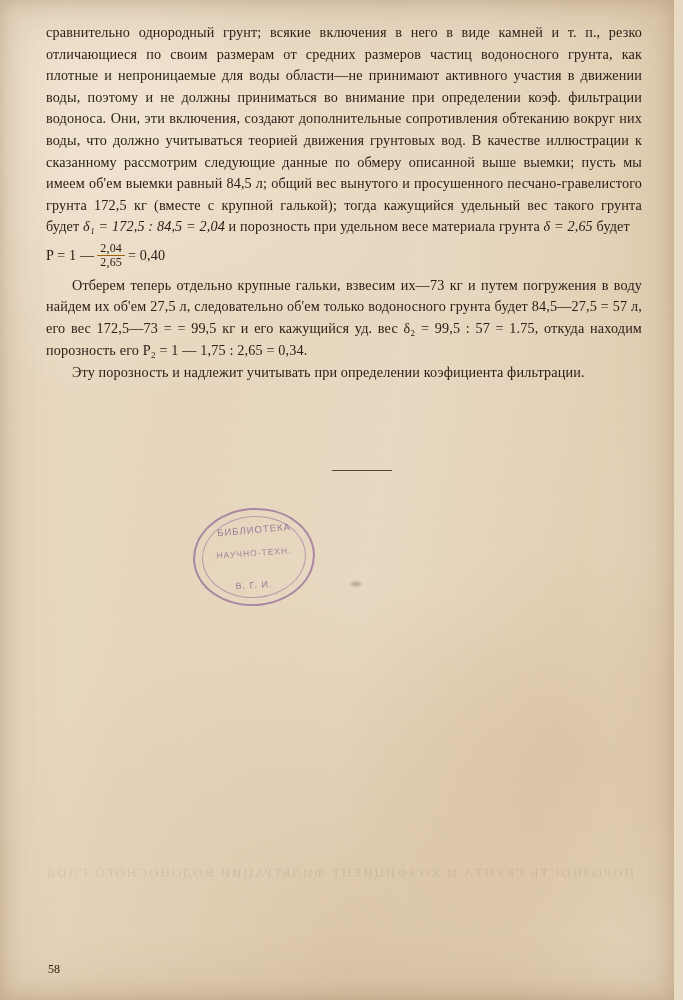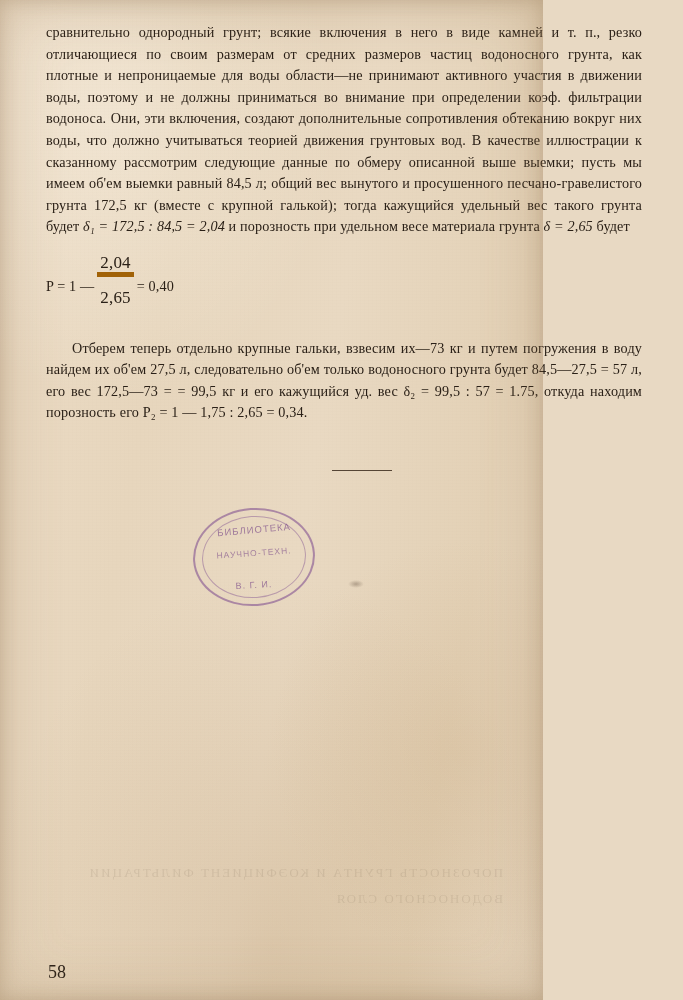--- a/index.html
+++ b/index.html
@@ -52,21 +52,21 @@
     font-size: 13px;
     line-height: 26px;
     letter-spacing: 2px;
     transform: scaleX(-1);
     filter: blur(0.6px);
     pointer-events: none;
   }
 
   .page {
     position: relative;
-    width: 543px;
+    width: 674px;
     height: 1000px;
   }
 
   .content {
     position: absolute;
     left: 46px;
     top: 22px;
     width: 596px;
     color: #2a2017;
     font-size: 14.2px;
@@ -90,26 +90,26 @@
 
   .italic { font-style: italic; }
 
   
   .frac {
     display: inline-block;
     vertical-align: middle;
     text-align: center;
     position: relative;
     top: -1px;
-    margin: 16px 3px;
-    font-size: 17px;
+    margin: 4px 3px;
+    font-size: 12px;
     line-height: 1.08;
   }
   .frac .num { display: block; padding: 0 3px; }
-  .frac .den { display: block; padding: 12px 3px; border-top: 5px solid #a16207; }
+  .frac .den { display: block; padding: 0 3px; border-top: 1px solid #a16207; }
 
   .eqline {
     margin-top: 3px;
     text-indent: 0;
     font-size: 14.2px;
     white-space: nowrap;
   }
 
   
   .rule {
@@ -182,21 +182,21 @@
     width: 16px;
     height: 8px;
     background: radial-gradient(ellipse at center, rgba(80,60,45,0.35), rgba(80,60,45,0) 70%);
     pointer-events: none;
   }
 
   .page-number {
     position: absolute;
     left: 48px;
     top: 962px;
-    font-size: 18px;
+    font-size: 12px;
     color: #2a2017;
     font-family: "Liberation Serif", serif;
   }
 </style>
 </head>
 <body>
 
 <div class="page">
   <div class="paper"></div>
   <div class="grain"></div>
@@ -204,20 +204,21 @@
   <div class="ghost">ПОРОЗНОСТЬ ГРУНТА И КОЭФИЦИЕНТ ФИЛЬТРАЦИИ ВОДОНОСНОГО СЛОЯ</div>
 
   <div class="content">
 
     <p class="para noindent"><span>сравнительно однородный грунт; всякие включения в него в виде камней и т. п., резко отличающиеся по своим размерам от средних размеров частиц водоносного грунта, как плотные и непроницаемые для воды области—не принимают активного участия в движении воды, поэтому и не должны приниматься во внимание при определении коэф. фильтрации водоноса. Они, эти включения, создают дополнительные сопротивления обтеканию вокруг них воды, что должно учитываться теорией движения грунтовых вод. В качестве иллюстрации к сказанному рассмотрим следующие данные по обмеру описанной выше выемки; пусть мы имеем об'ем выемки равный 84,5 л; общий вес вынутого и просушенного песчано-гравелистого грунта 172,5 кг (вместе с крупной галькой); тогда кажущийся удельный вес такого грунта будет</span>&nbsp;<span class="italic">δ₁ = 172,5 : 84,5 = 2,04</span>&nbsp;<span>и порозность при удельном весе материала грунта</span>&nbsp;<span class="italic">δ = 2,65</span>&nbsp;<span>будет</span></p>
 
     <p class="para noindent eqline"><span>P = 1 —</span><span class="frac"><span class="num">2,04</span><span class="den">2,65</span></span><span>= 0,40</span></p>
 
     <p class="para" style="margin-top:1px;">Отберем теперь отдельно крупные гальки, взвесим их—73 кг и путем погружения в воду найдем их об'ем 27,5 л, следовательно об'ем только водоносного грунта будет 84,5—27,5 = 57 л, его вес 172,5—73 = = 99,5 кг и его кажущийся уд. вес δ₂ = 99,5 : 57 = 1.75, откуда находим порозность его P₂ = 1 — 1,75 : 2,65 = 0,34.</p>
 
+    <p class="para">Эту порозность и надлежит учитывать при определении коэфициента фильтрации.</p>
   </div>
 
   <div class="rule"></div>
 
   <div class="stamp">
     <div class="ring"></div>
     <div class="ring2"></div>
     <div class="stamp-text">
       <div class="st-top">БИБЛИОТЕКА</div>
       <div class="st-mid">НАУЧНО-ТЕХН.</div>

